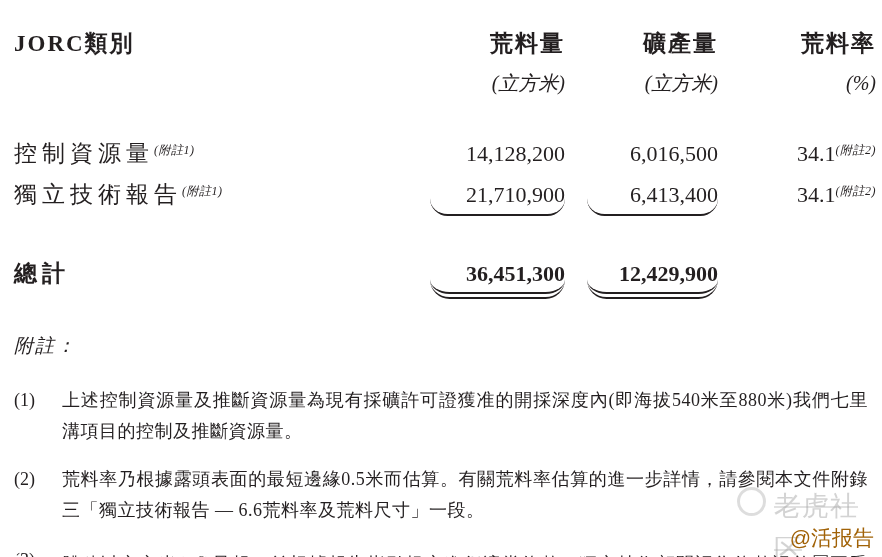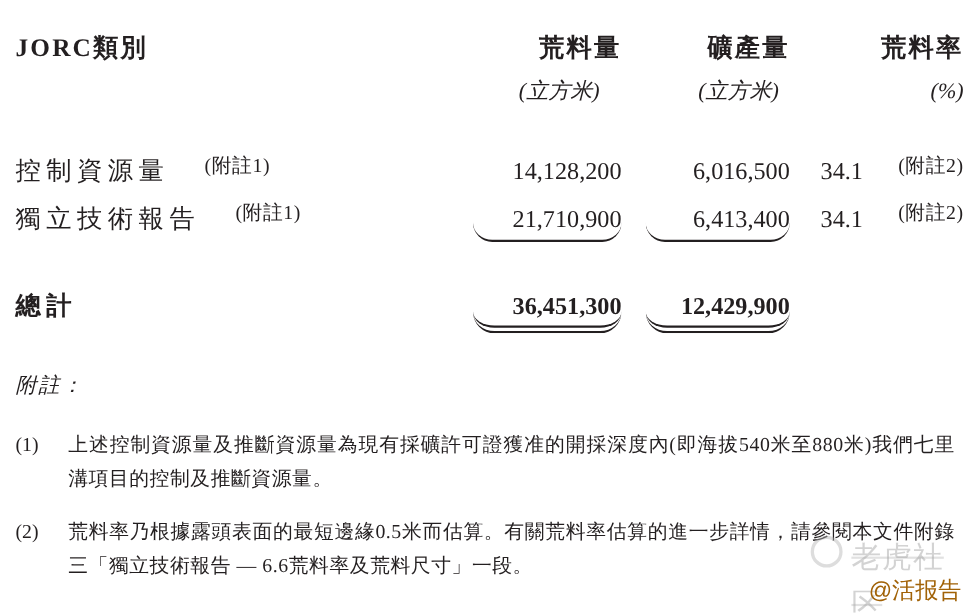--- a/index.html
+++ b/index.html
@@ -18,33 +18,33 @@
   .tbl { padding: 0 6px 0 14px; }
   .trow {
     display: grid;
     grid-template-columns: 1fr 151px 153px 158px;
     align-items: baseline;
   }
   .cell-r { text-align: right; }
 
   .t-head { margin-top: 30px; font-weight: bold; font-size: 23px; line-height: 28px; }
   .t-head .cjk { letter-spacing: 2px; }
-  .t-units { margin-top: 12px; font-style: italic; font-size: 20px; line-height: 26px; gap: 10px; }
+  .t-units { margin-top: 12px; font-style: italic; font-size: 20px; line-height: 26px; }
 
   .t-row1 { margin-top: 40px; }
   .t-row2 { margin-top: 9px; }
   .t-total { margin-top: 44px; font-weight: bold; }
 
   .row-label { font-size: 23px; line-height: 28px; letter-spacing: 5px; }
   .num { font-size: 22px; line-height: 28px; }
   .sup {
-    font-size: 18px;
+    font-style: italic;
+    font-size: 12px;
     letter-spacing: 0.5px;
     vertical-align: 7px;
-    margin-left: 32px;
   }
   .rate-cell { font-size: 22px; line-height: 28px; }
 
   .uline {
     width: 135px; margin-left: auto;
     border-bottom: 2px solid #231f20;
     padding-bottom: 5px;
   }
   .uline.w2 { width: 131px; }
   .dline {

